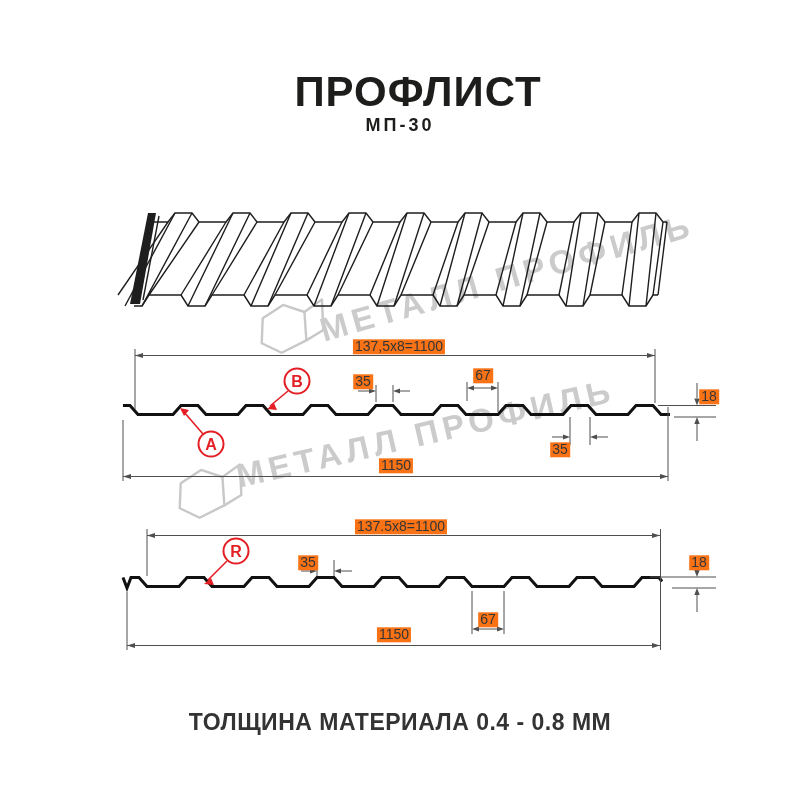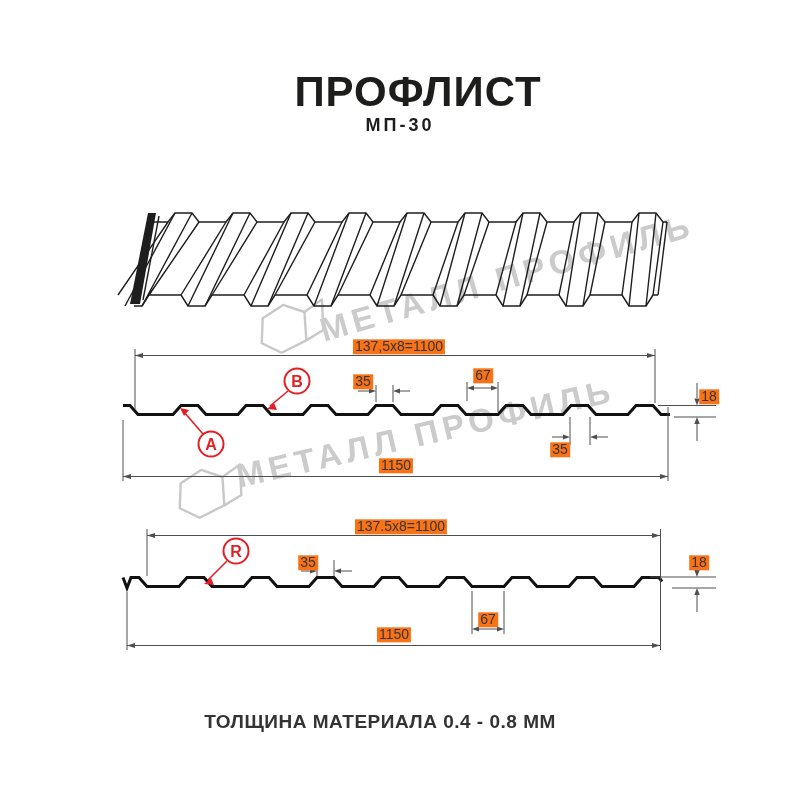--- a/index.html
+++ b/index.html
@@ -2,21 +2,21 @@
 <html><head>
 <meta charset="utf-8">
 <style>
   html,body{margin:0;padding:0;}
   #stage{position:relative;width:800px;height:800px;background:#ffffff;overflow:hidden;
          font-family:"Liberation Sans",sans-serif;}
   .abs{position:absolute;}
   .ctr{transform:translate(-50%,-50%);}
   .title{left:400px;top:92px;font-size:42px;font-weight:800;letter-spacing:1px;color:#1d1d1b;white-space:nowrap;margin-left:18px;}
   .subtitle{left:400px;top:125px;font-size:18px;font-weight:600;letter-spacing:3px;color:#1d1d1b;white-space:nowrap;}
-  .footer-note{left:380px;top:722px;font-size:19px;font-weight:600;letter-spacing:0.5px;color:#333;white-space:nowrap;}
+  .footer-note{left:400px;top:722px;font-size:23px;font-weight:600;letter-spacing:0.5px;color:#333;white-space:nowrap;}
   .wm-text{color:#cbcbcb;font-size:33px;font-weight:700;letter-spacing:5px;white-space:nowrap;z-index:1;}
   .wm1-text{left:322px;top:312px;transform:rotate(-16deg);transform-origin:0 60%;}
   .wm2-text{left:238px;top:458px;transform:rotate(-13deg);transform-origin:0 60%;}
   .wm-logo{z-index:1;}
   .dim-text{font-size:14px;color:#353535;background:#f97316;padding:0 2px;white-space:nowrap;z-index:4;line-height:1.1;}
   .label-circle{width:27px;height:27px;border:2.5px solid #e31e24;border-radius:50%;
     color:#e31e24;font-weight:bold;font-size:16px;display:flex;align-items:center;justify-content:center;
     background:#fff;box-sizing:border-box;z-index:5;}
   svg.linework{left:0;top:0;z-index:2;}
   svg.redwork{left:0;top:0;z-index:3;}

